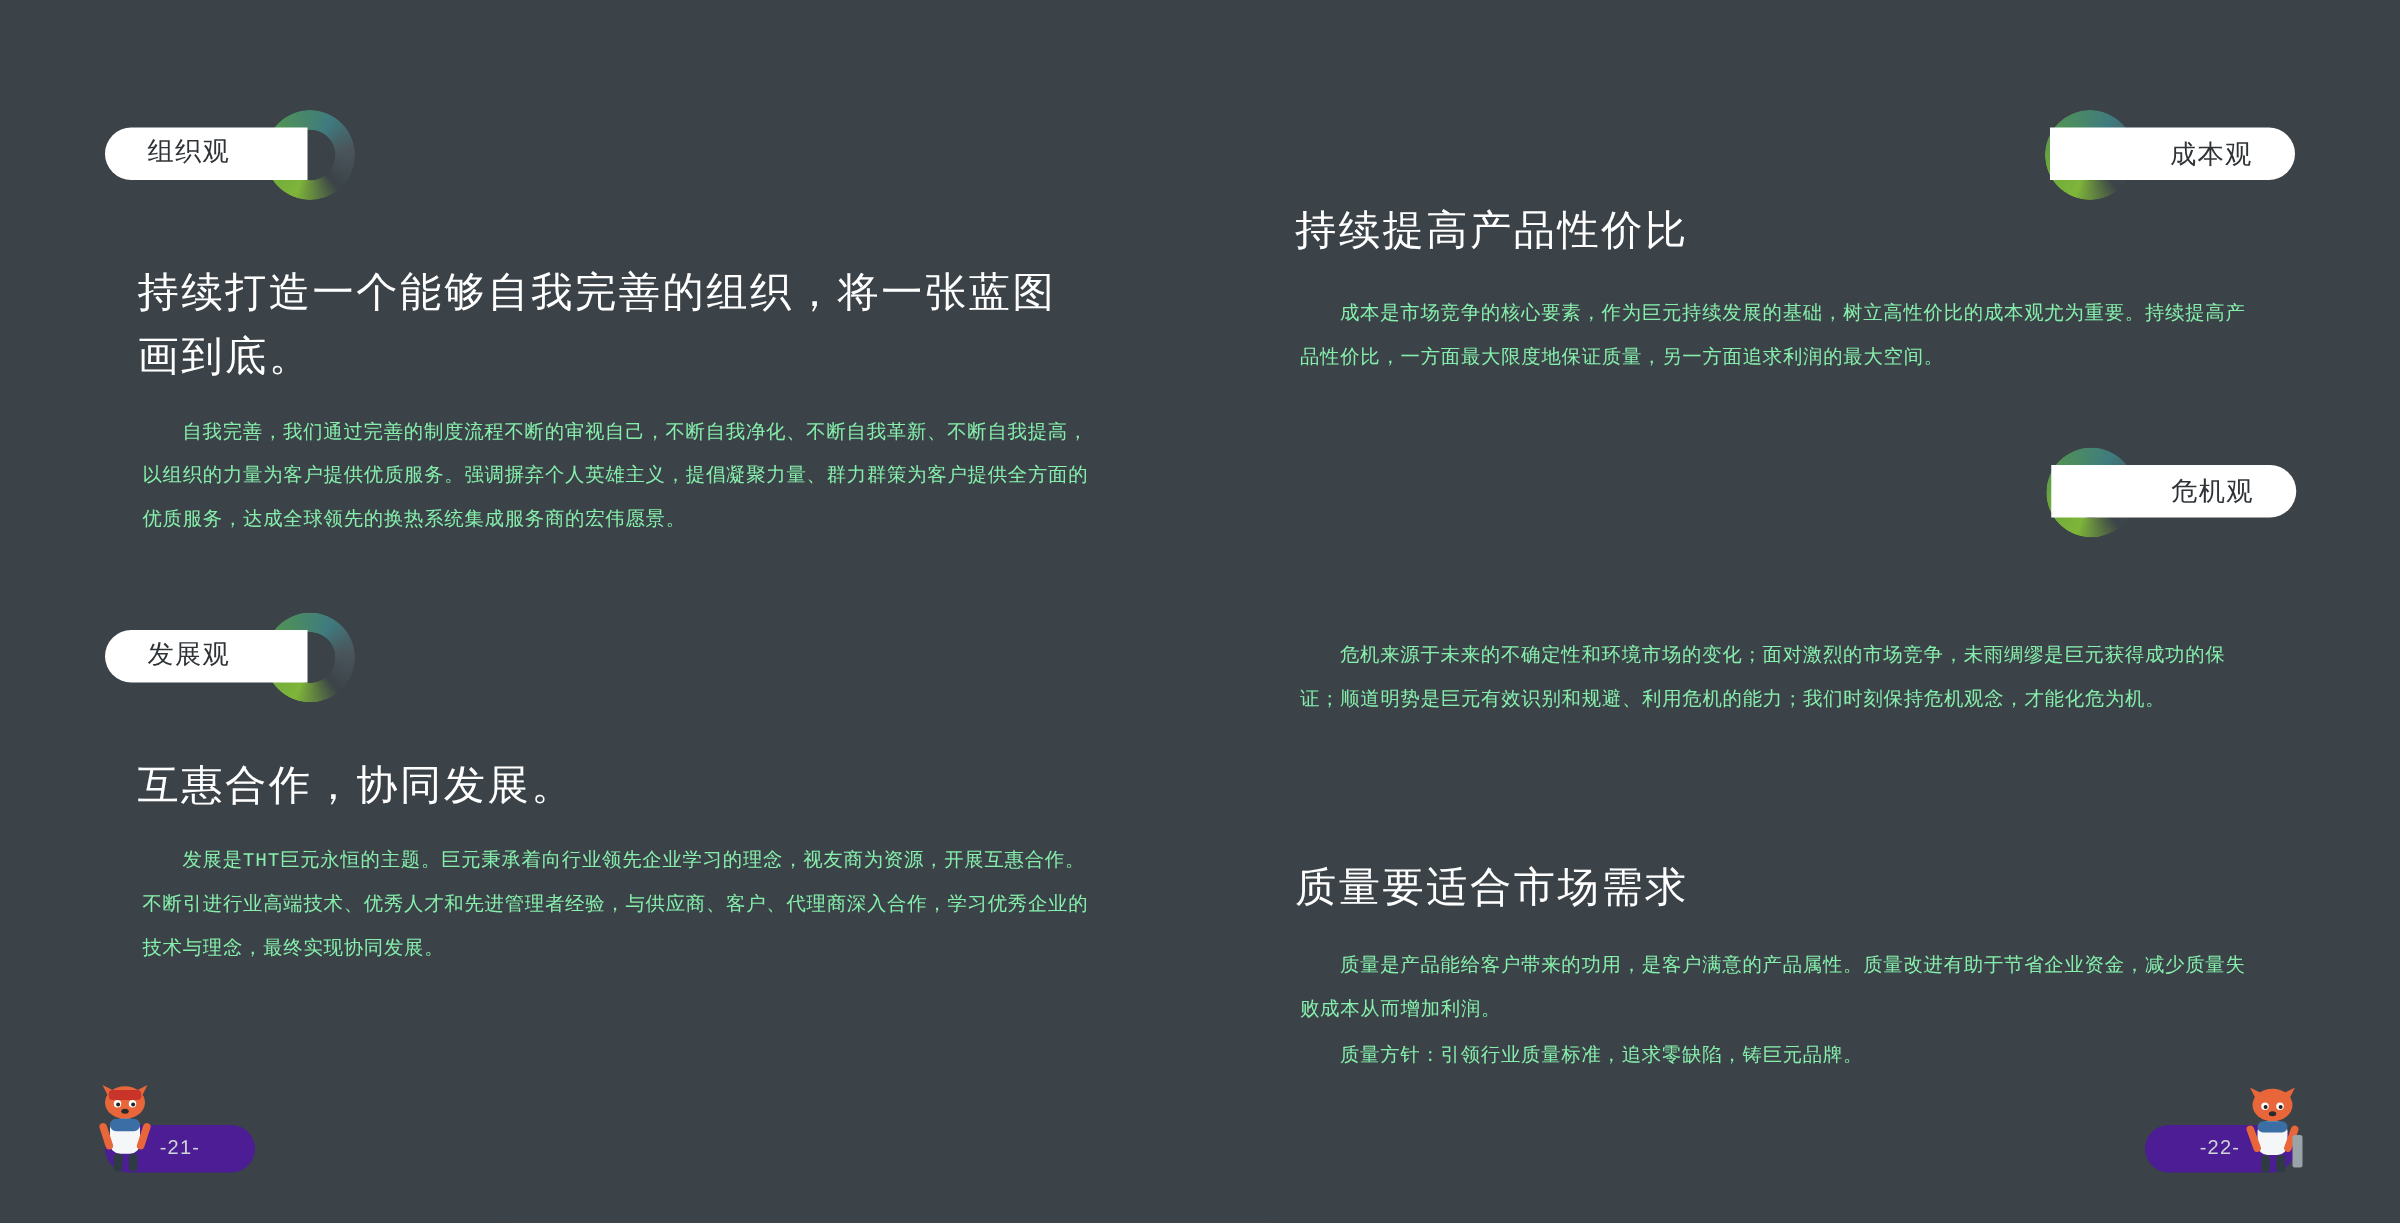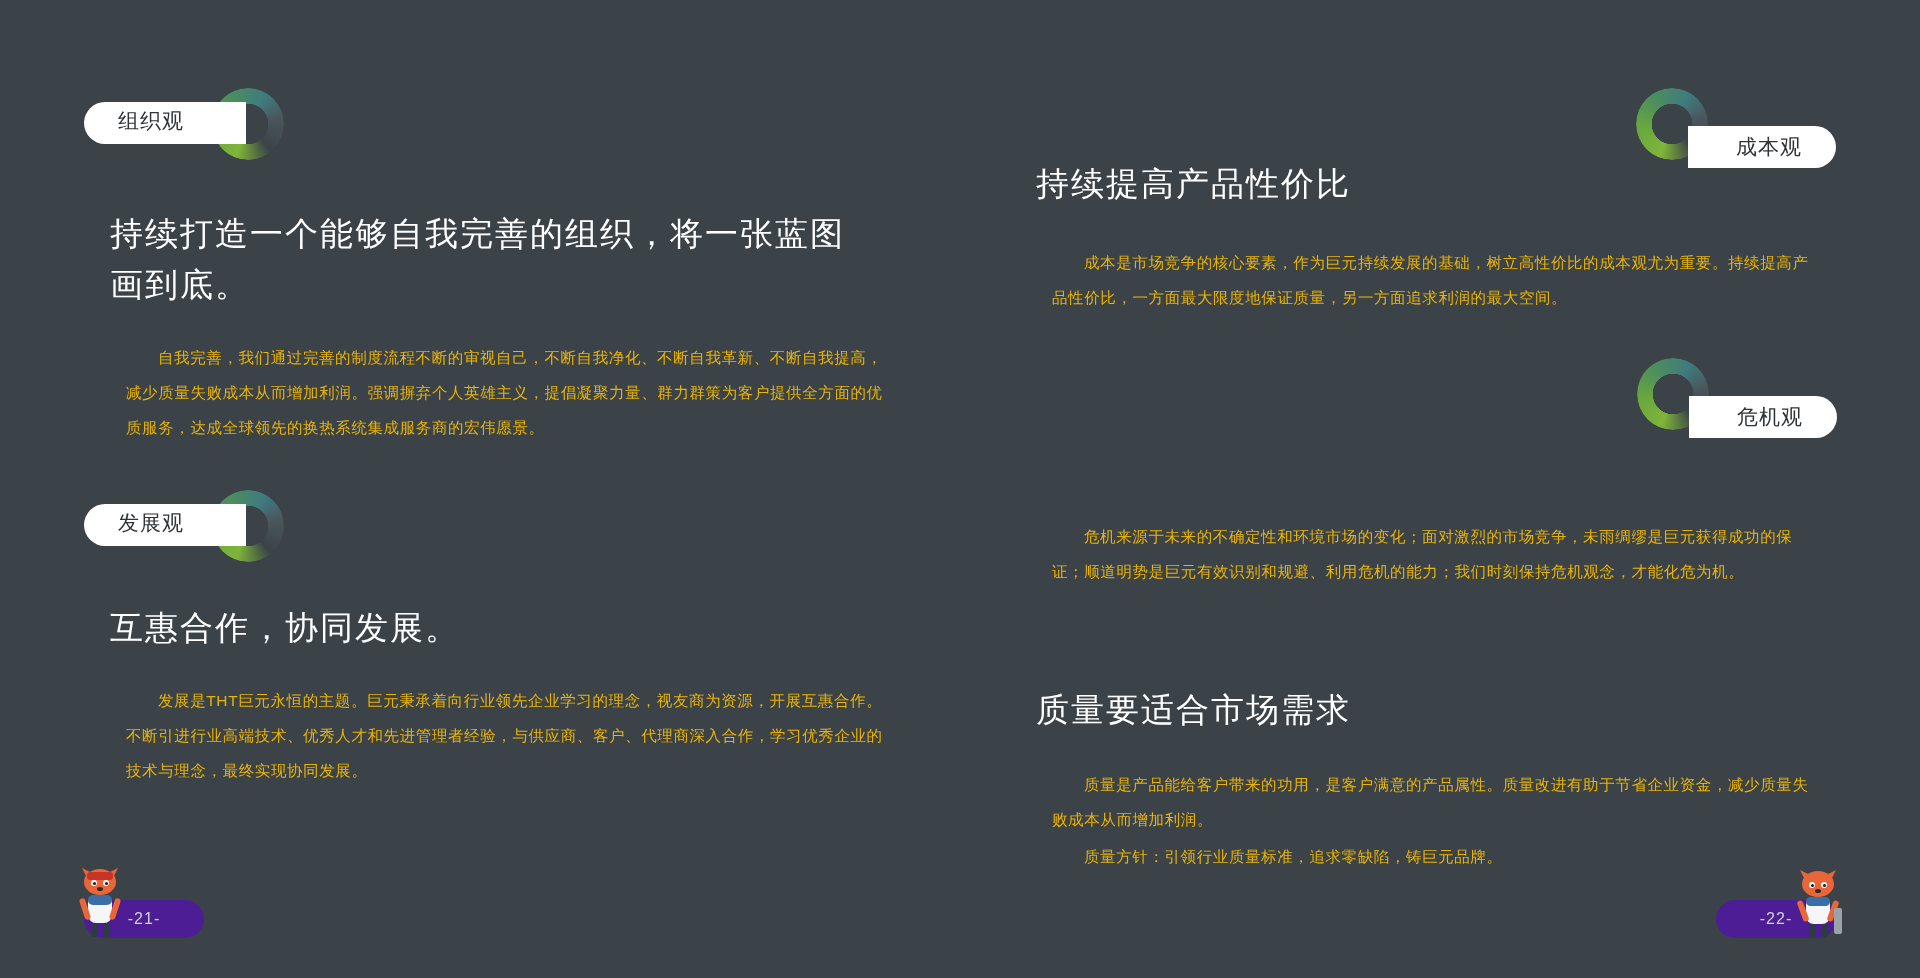--- a/index.html
+++ b/index.html
@@ -82,44 +82,43 @@
     box-sizing: border-box;
   }
   .tag-left .tag-pill {
     left: 0;
     padding: 0 62px 4px 34px;
     border-radius: 21px 0 0 21px;
   }
   .tag-left .ring { left: 128px; }
   .tag-right .tag-pill {
     right: 0;
-    padding: 0 34px 0 48px;
+    padding: 0 34px 0 96px;
     border-radius: 0 21px 21px 0;
-    margin-top: 24px;
   }
   .tag-right .ring { right: 128px; }
 
   
   .heading {
     position: absolute;
     font-size: 33px;
     font-weight: normal;
     line-height: 1.55;
     letter-spacing: 2px;
     color: #ffffff;
     margin: 0;
   }
   .body-text {
     position: absolute;
     font-size: 15.5px;
     line-height: 2.25;
     letter-spacing: 0.6px;
-    color: #eab308;
+    color: #86efac;
     text-indent: 32px;
-    margin: 16px;
+    margin: 4px;
   }
 
   
   .pagenum {
     position: absolute;
     bottom: 40px;
     width: 120px;
     height: 38px;
     border-radius: 19px;
     background: #4c1d95;
@@ -150,30 +149,30 @@
 
   <div class="page page-left">
 
     <div class="tag-wrap tag-left" style="left:84px; top:88px; width:200px;">
       <span class="ring"></span>
       <span class="tag-pill">组织观</span>
     </div>
 
     <h2 class="heading" style="left:110px; top:208px; width:760px;">持续打造一个能够自我完善的组织，将一张蓝图画到底。</h2>
 
-    <p class="body-text" style="left:110px; top:325px; width:760px;">自我完善，我们通过完善的制度流程不断的审视自己，不断自我净化、不断自我革新、不断自我提高，减少质量失败成本从而增加利润。强调摒弃个人英雄主义，提倡凝聚力量、群力群策为客户提供全方面的优质服务，达成全球领先的换热系统集成服务商的宏伟愿景。</p>
+    <p class="body-text" style="left:110px; top:325px; width:760px;">自我完善，我们通过完善的制度流程不断的审视自己，不断自我净化、不断自我革新、不断自我提高，以组织的力量为客户提供优质服务。强调摒弃个人英雄主义，提倡凝聚力量、群力群策为客户提供全方面的优质服务，达成全球领先的换热系统集成服务商的宏伟愿景。</p>
 
     <div class="tag-wrap tag-left" style="left:84px; top:490px; width:200px;">
       <span class="ring"></span>
       <span class="tag-pill">发展观</span>
     </div>
 
     <h2 class="heading" style="left:110px; top:602px; width:760px;">互惠合作，协同发展。</h2>
 
-    <p class="body-text" style="left:110px; top:668px; width:760px;">发展是THT巨元永恒的主题。巨元秉承着向行业领先企业学习的理念，视友商为资源，开展互惠合作。不断引进行业高端技术、优秀人才和先进管理者经验，与供应商、客户、代理商深入合作，学习优秀企业的技术与理念，最终实现协同发展。</p>
+    <p class="body-text" style="left:110px; top:668px; width:760px;font-family:Liberation Mono, monospace;">发展是THT巨元永恒的主题。巨元秉承着向行业领先企业学习的理念，视友商为资源，开展互惠合作。不断引进行业高端技术、优秀人才和先进管理者经验，与供应商、客户、代理商深入合作，学习优秀企业的技术与理念，最终实现协同发展。</p>
 
     <div class="pagenum pagenum-left">-21-</div>
 
     <div class="mascot mascot-left">
       <svg width="66" height="74" viewBox="0 0 66 74">
         <ellipse cx="30" cy="14" rx="16" ry="13" fill="#e8663a"></ellipse>
         <path d="M16 8 L12 0 L22 5 Z" fill="#e8663a"></path>
         <path d="M44 8 L48 0 L38 5 Z" fill="#e8663a"></path>
         <rect x="17" y="4" width="26" height="8" rx="3" fill="#c8342a"></rect>
         <circle cx="24" cy="15" r="3" fill="#ffffff"></circle>

